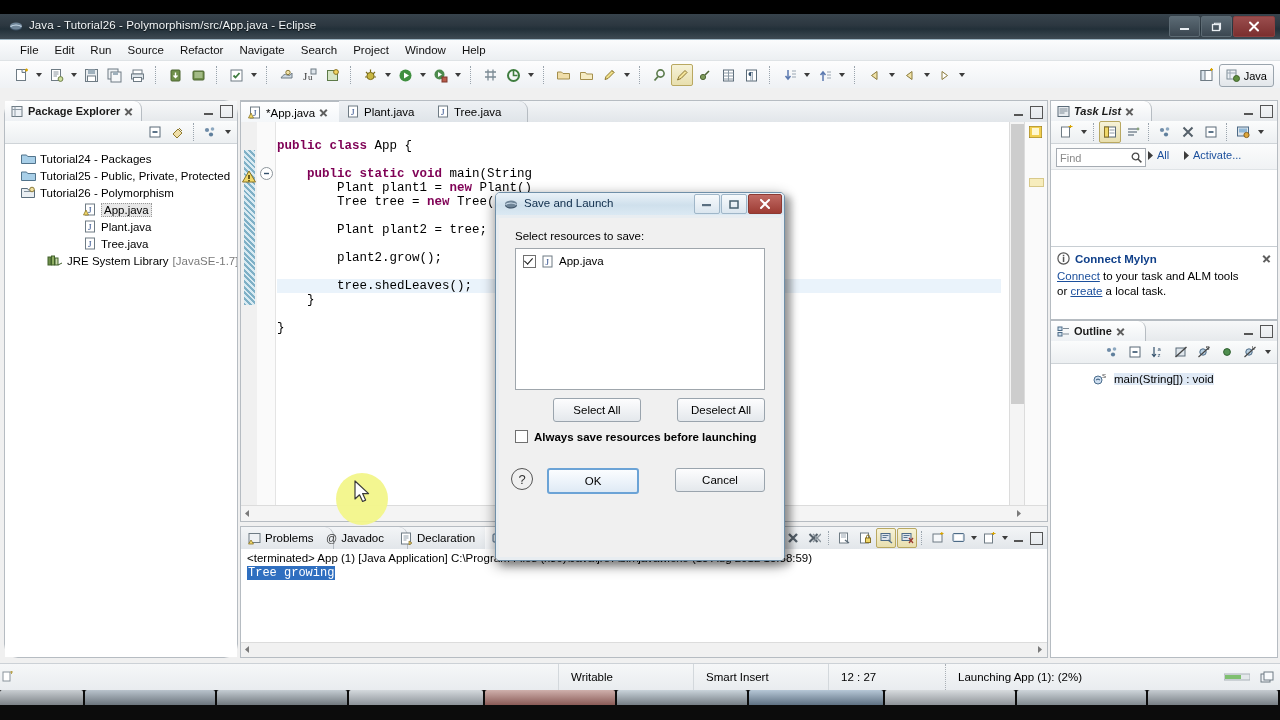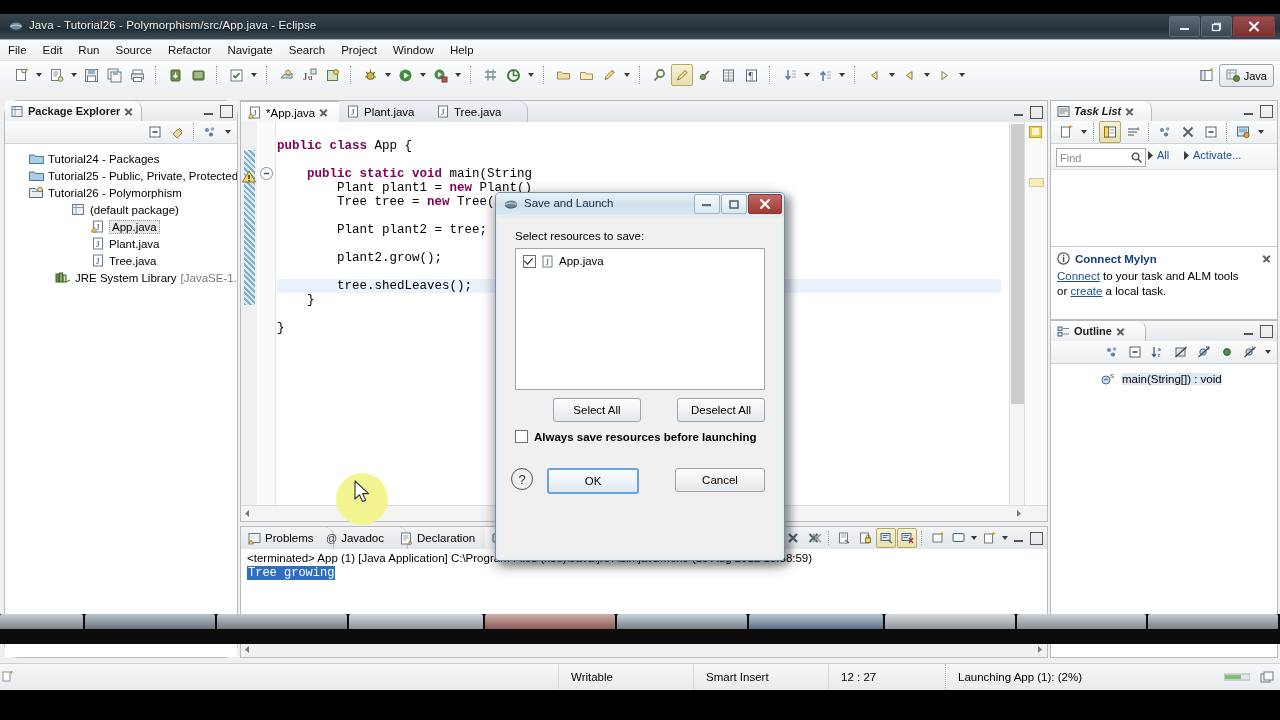--- a/index.html
+++ b/index.html
@@ -1,37 +1,37 @@
 <!DOCTYPE html>
 <html><head>
 <meta charset="utf-8">
 <style>
   html,body{margin:0;padding:0;background:#000;}
   body{width:1280px;height:720px;overflow:hidden;font-family:"Liberation Sans",sans-serif;font-size:11px;color:#000;}
-  #root{position:relative;width:1280px;height:644px;background:#0f172a;}
+  #root{position:relative;width:1280px;height:720px;background:#0f172a;}
 
   
   .topband{position:absolute;left:0;top:0;width:1280px;height:14px;background:#000;}
   .win{position:absolute;left:0;top:14px;width:1280px;height:676px;background:#f0f0f0;}
 
   
   .titlebar{position:relative;height:25px;background:linear-gradient(to bottom,#37434c 0%,#2c3740 45%,#223039 60%,#3e4a53 100%);
             border-bottom:1px solid #9fb6c4;}
   .titlebar .tb-icon{position:absolute;left:9px;top:5px;width:14px;height:14px;}
   .titlebar .tb-text{position:absolute;left:29px;top:5px;color:#f2f6f8;font-size:11.5px;letter-spacing:.1px;
             text-shadow:0 1px 1px rgba(0,0,0,.8);white-space:nowrap;}
   .wbtns{position:absolute;right:5px;top:2px;display:flex;gap:1px;}
   .wbtn{width:29px;height:19px;border:1px solid #5d6b74;border-radius:2px;
         background:linear-gradient(to bottom,#5b6a74,#3b4751);display:flex;align-items:center;justify-content:center;}
   .wbtn.close{width:40px;background:linear-gradient(to bottom,#9a4d4d,#7b2f2f);border-color:#8a4040;}
   .wbtn svg{display:block;}
 
   
   .menubar{height:20px;background:linear-gradient(to bottom,#fbfcfd,#eceff2);border-bottom:1px solid #dfe3e6;
-           display:flex;align-items:center;padding-left:0;}
+           display:flex;align-items:center;padding-left:12px;}
   .menubar .mi{padding:2px 8px;font-size:11.5px;color:#111;cursor:default;}
 
   
   .toolbar{height:28px;background:linear-gradient(to bottom,#fdfdfe,#eef1f4);border-bottom:1px solid #d6dade;
            display:flex;align-items:center;padding-left:6px;position:relative;}
   .tgrp{display:flex;align-items:center;gap:1px;padding:0 4px;}
   .tsep{width:1px;height:18px;border-left:1px dotted #9aa4ad;margin:0 3px;}
   .tbtn{width:20px;height:20px;display:flex;align-items:center;justify-content:center;border:1px solid transparent;border-radius:2px;}
   .tbtn.on{background:linear-gradient(to bottom,#f6f2d8,#e8dfae);border:1px solid #b9a861;}
   .tarr{width:11px;height:20px;display:flex;align-items:center;justify-content:center;}
@@ -57,21 +57,21 @@
   .vclose:after{transform:rotate(-45deg);}
   .vminmax{position:absolute;right:4px;top:4px;display:flex;gap:6px;align-items:center;}
   .vmin,.vmax{width:11px;height:11px;position:relative;}
   .vmin:after{content:"";position:absolute;left:1px;bottom:2px;width:9px;height:2px;border-bottom:2px solid #555;}
   .vmax{border:1.5px solid #555;}
   .vtoolbar{height:22px;background:linear-gradient(to bottom,#fbfcfc,#eceff1);border-bottom:1px solid #cfd4d8;
             display:flex;align-items:center;justify-content:flex-end;padding-right:4px;gap:1px;}
   .vbody{position:absolute;left:0;right:0;bottom:0;background:#fff;overflow:hidden;}
 
   
-  .tree{padding:6px 0 0 8px;font-size:11.5px;}
+  .tree{padding:6px 0 0 0;font-size:11.5px;}
   .trow{height:17px;display:flex;align-items:center;gap:4px;white-space:nowrap;padding-left:4px;}
   .trow .tlabel{color:#000;}
   .trow .tdim{color:#7a7a7a;}
 
   
   .edtabs{height:21px;background:linear-gradient(to bottom,#f3f5f7,#e2e6ea);position:relative;border-bottom:1px solid #b6bcc2;}
   .edtab{position:absolute;top:0;height:21px;display:flex;align-items:center;gap:4px;padding:0 7px;
          border-right:1px solid #b6bcc2;border-top-right-radius:9px;font-size:11.5px;}
   .edtab.sel{background:linear-gradient(to bottom,#ffffff,#f3f6f9);border-top:1px solid #b6bcc2;}
   .edtab.un{background:linear-gradient(to bottom,#eef1f4,#dfe4e9);}
@@ -511,29 +511,20 @@
                 <svg width="15" height="13" style="display:block">
                     <path d="M.5 11.5V2.5h6l1 1.5h6v7.5z" fill="#e9eef2" stroke="#5a6d7c"></path>
                     <path d="M3 5.5h8" stroke="#7f8f9c"></path>
                     <circle cx="11" cy="3.5" r="2.3" fill="#f0e0a0" stroke="#8b7a3a"></circle>
                   </svg>
               </span>
               <span class="tlabel">Tutorial26 - Polymorphism</span>
             </div>
 
 
-            <div class="trow" style="padding-left:58px;">
-              <span>
-                <svg width="15" height="13" style="display:block">
-                    <rect x="1.5" y="1.5" width="11" height="10" fill="#eef2f6" stroke="#6e7b84"></rect>
-                    <path d="M1.5 4.5h11 M5 1.5v10" stroke="#8f9ba6"></path>
-                  </svg>
-              </span>
-              <span class="tlabel">(default package)</span>
-            </div>
 
             <div class="trow" style="padding-left:78px;">
               <span>
                 <svg width="14" height="13" style="display:block">
                     <rect x="2.5" y="1" width="9" height="11" fill="#fff" stroke="#6e7b84"></rect>
                     <text x="5" y="9.5" font-size="9" font-family="Liberation Serif, serif" fill="#2b4b8a">J</text>
                     <path d="M.5 12 L3 7 L5.5 12z" fill="#f0d86a" stroke="#8a7325" stroke-width=".8"></path>
                   </svg>
               </span>
               <span class="tlabel" style="background:#e8e8e8;border:1px dotted #999;padding:0 2px;">App.java</span>

